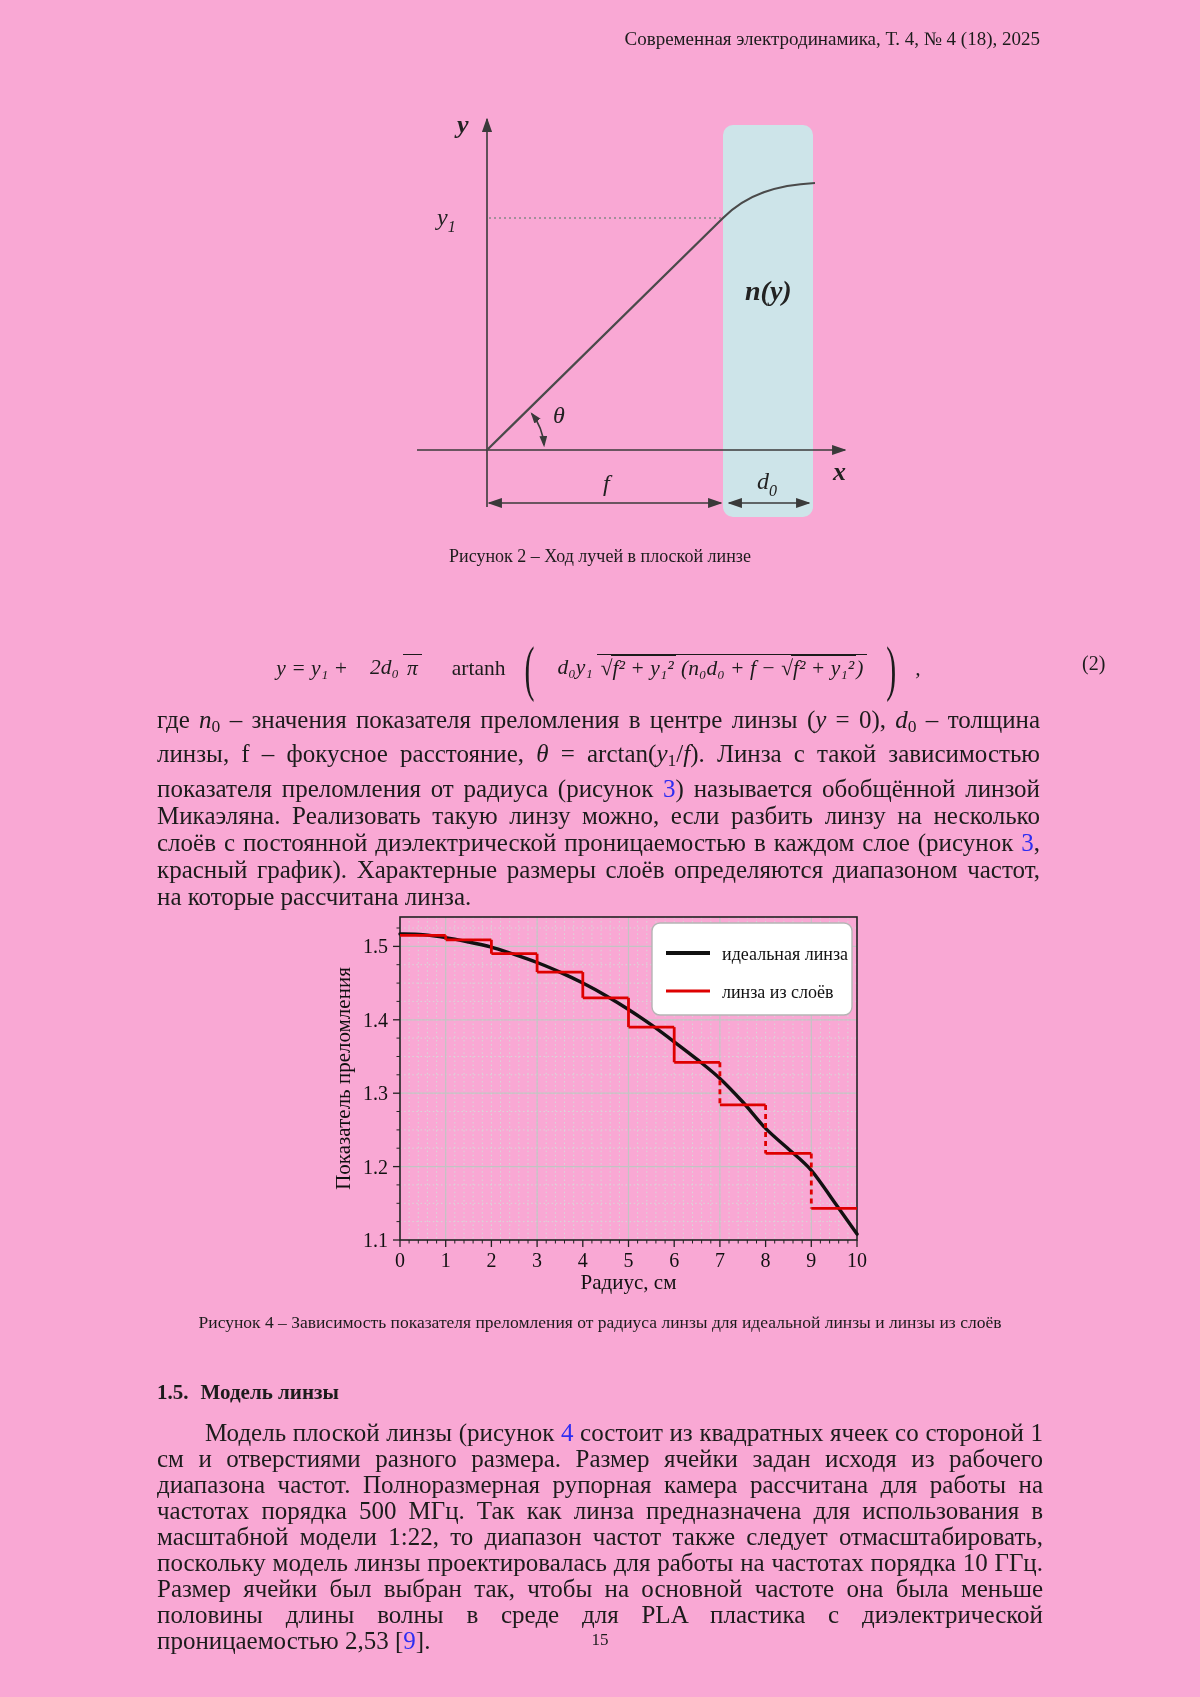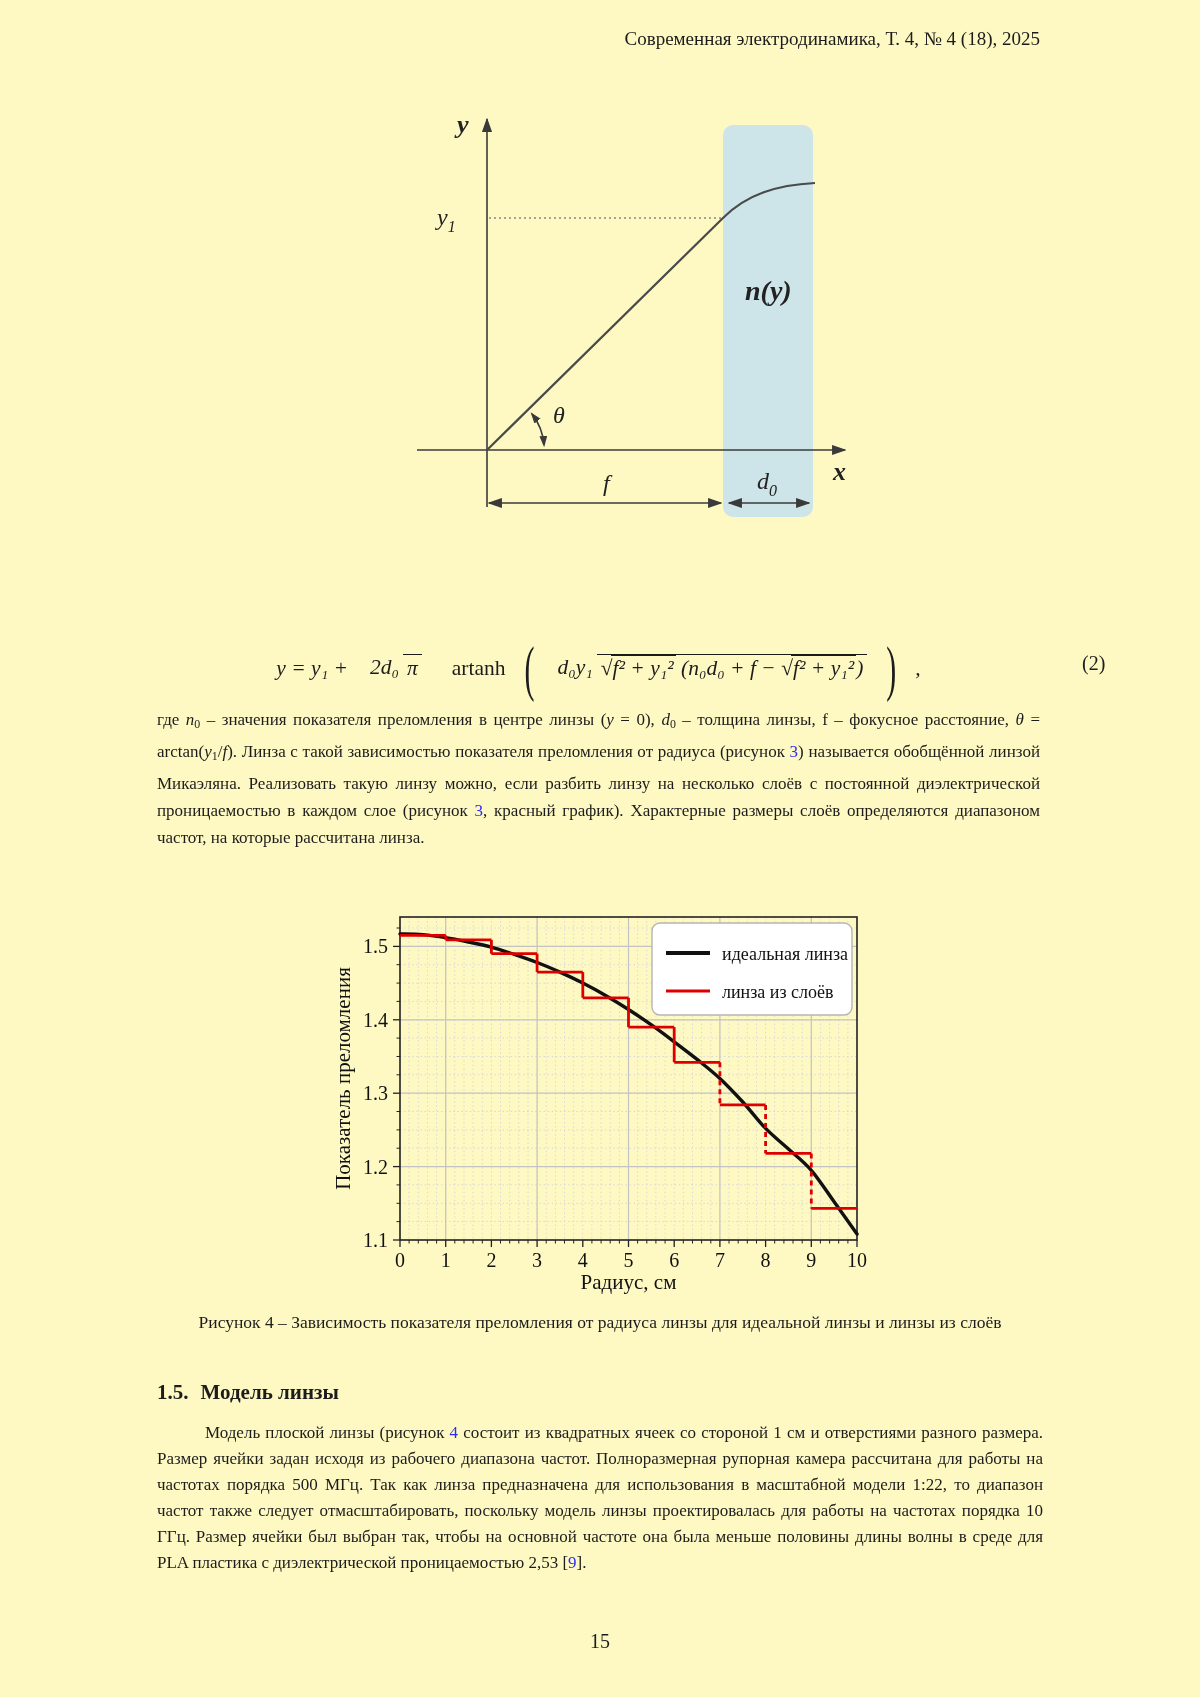--- a/index.html
+++ b/index.html
@@ -1,29 +1,29 @@
 <!DOCTYPE html>
 <html><head>
 <meta charset="utf-8">
 <style>
   html,body{margin:0;padding:0;background:#ffffff;}
-  #page{position:relative;width:1200px;height:1697px;background:#fef9c3;overflow:hidden;
+  #page{position:relative;width:1200px;height:1697px;background:#f9a8d4;overflow:hidden;
         font-family:"Liberation Serif","DejaVu Serif",serif;color:#1c1c1c;}
   .abs{position:absolute;}
   .center{text-align:center;}
   .right{text-align:right;}
   .it{font-style:italic;}
   .sub{font-size:70%;vertical-align:-0.25em;}
   .link{color:#2d2df2;}
-  .para{text-align:justify;font-size:17px;line-height:27px;}
+  .para{text-align:justify;font-size:25px;line-height:27px;}
   #paragraph2{line-height:26px;text-indent:48px;}
   #header{left:157px;top:28px;width:883px;font-size:19px;}
   #fig2caption{left:0;top:546px;width:1200px;font-size:18px;}
   #fig3caption{left:0;top:1312px;width:1200px;font-size:17.5px;}
-  #pagenum{left:0;top:1630px;width:1200px;font-size:20px;}
+  #pagenum{left:0;top:1630px;width:1200px;font-size:17px;}
   #section-heading{left:157px;top:1380px;font-size:21px;font-weight:bold;}
   #section-heading .gap{display:inline-block;width:12px;}
   
   #eq-wrap{left:157px;top:618px;width:883px;height:100px;display:flex;align-items:center;
            justify-content:center;gap:18px;font-size:21.5px;font-style:italic;}
   .frac{display:inline-flex;flex-direction:row;align-items:center;line-height:1.18;}
   .fnum{padding:0 4px;}
   .fden{border-top:1.4px solid #1b1b1b;padding:1px 4px 0 4px;white-space:nowrap;}
   .bigp{font-size:30px;transform:scaleY(2.05);display:inline-block;font-style:normal;padding:0 1px;}
   .upright{font-style:normal;margin-left:12px;}
@@ -72,20 +72,21 @@
 
       <text x="168" y="328" font-size="24" font-style="italic" fill="#222">θ</text>
 
       <text x="360" y="205" font-size="28" font-style="italic" font-weight="bold" fill="#222">n(y)</text>
 
       <text x="218" y="396" font-size="24" font-style="italic" fill="#222">f</text>
       <text x="372" y="394" font-size="24" font-style="italic" fill="#222"><tspan>d</tspan><tspan dy="7" font-size="16">0</tspan></text>
     </svg>
   </div>
 
+  <div class="abs center" id="fig2caption">Рисунок 2 – Ход лучей в плоской линзе</div>
 
   <div class="abs" id="eq-wrap">
     <span>y = y₁ +</span>
     <span class="frac">
       <span class="fnum">2d₀</span>
       <span class="fden">π</span>
     </span>
     <span class="upright">artanh</span>
     <span class="bigp">(</span>
     <span class="frac">

